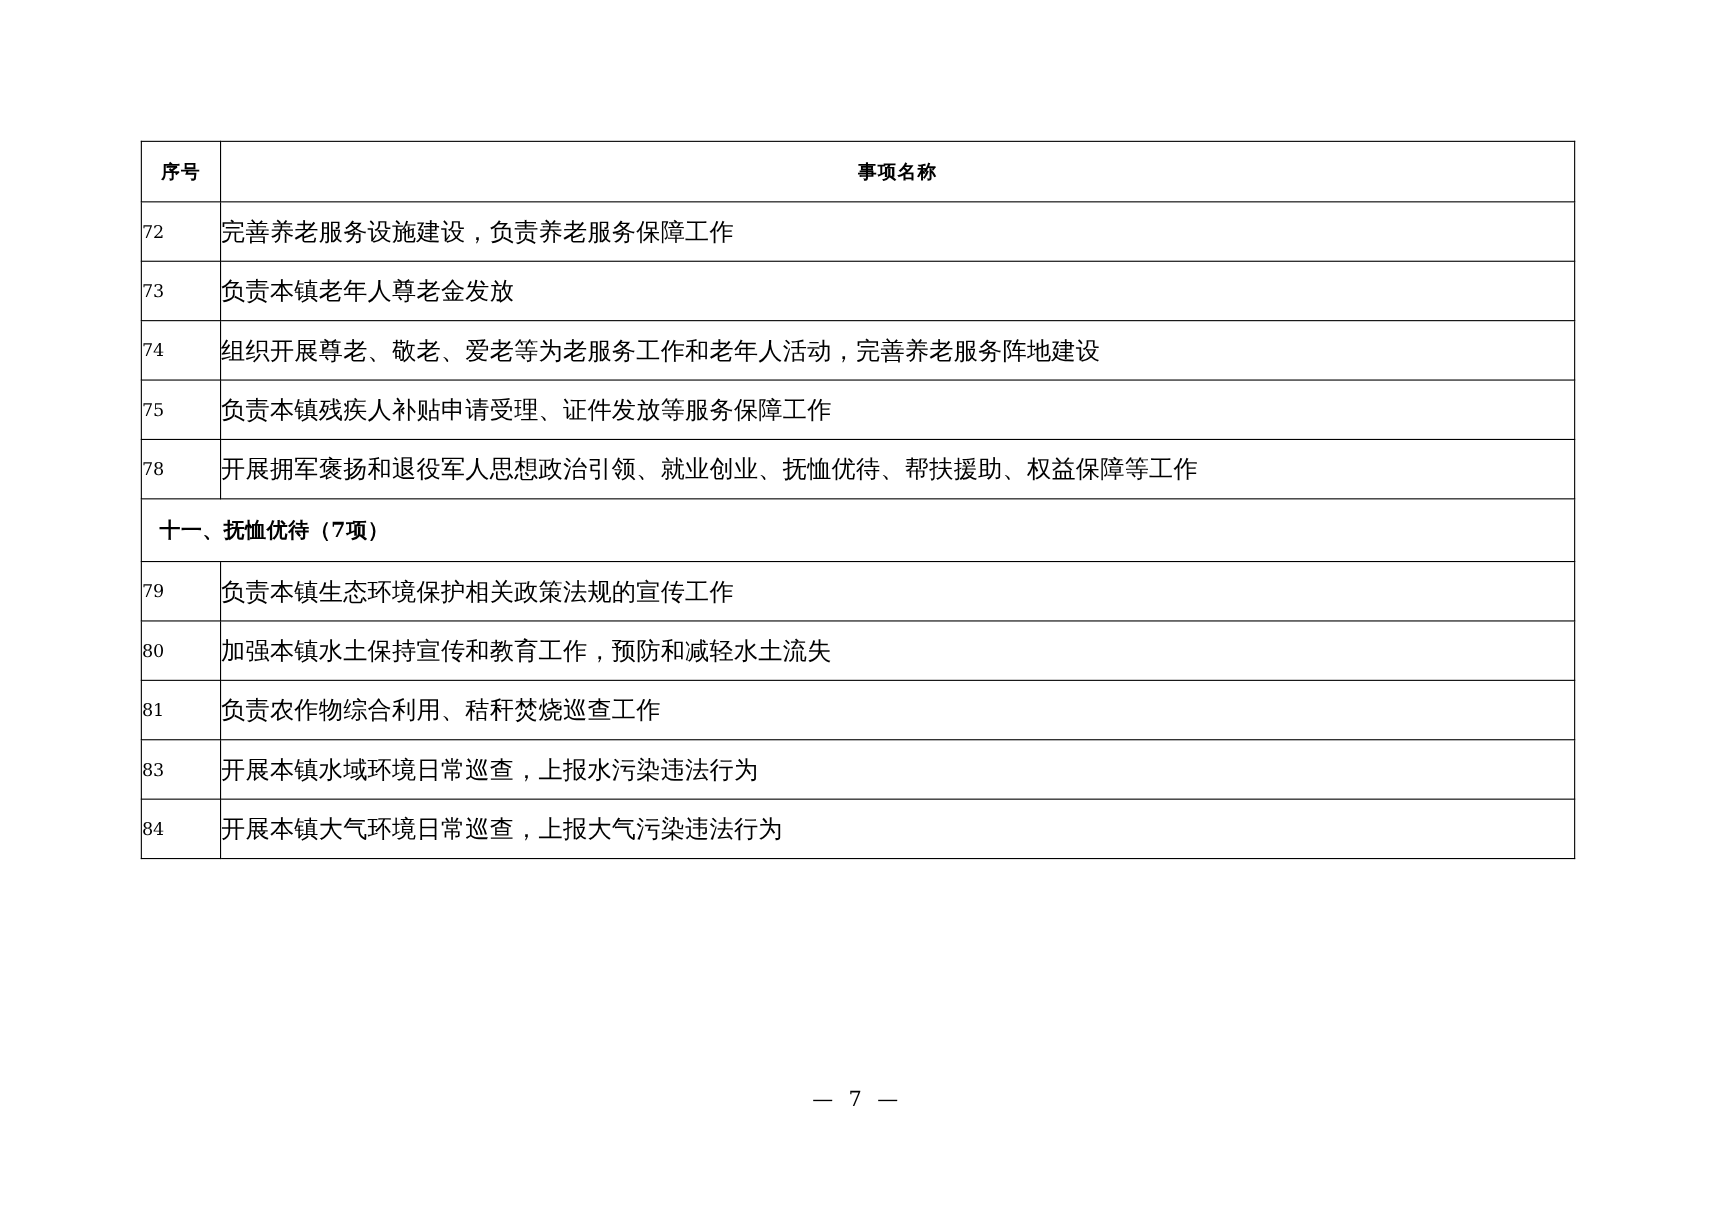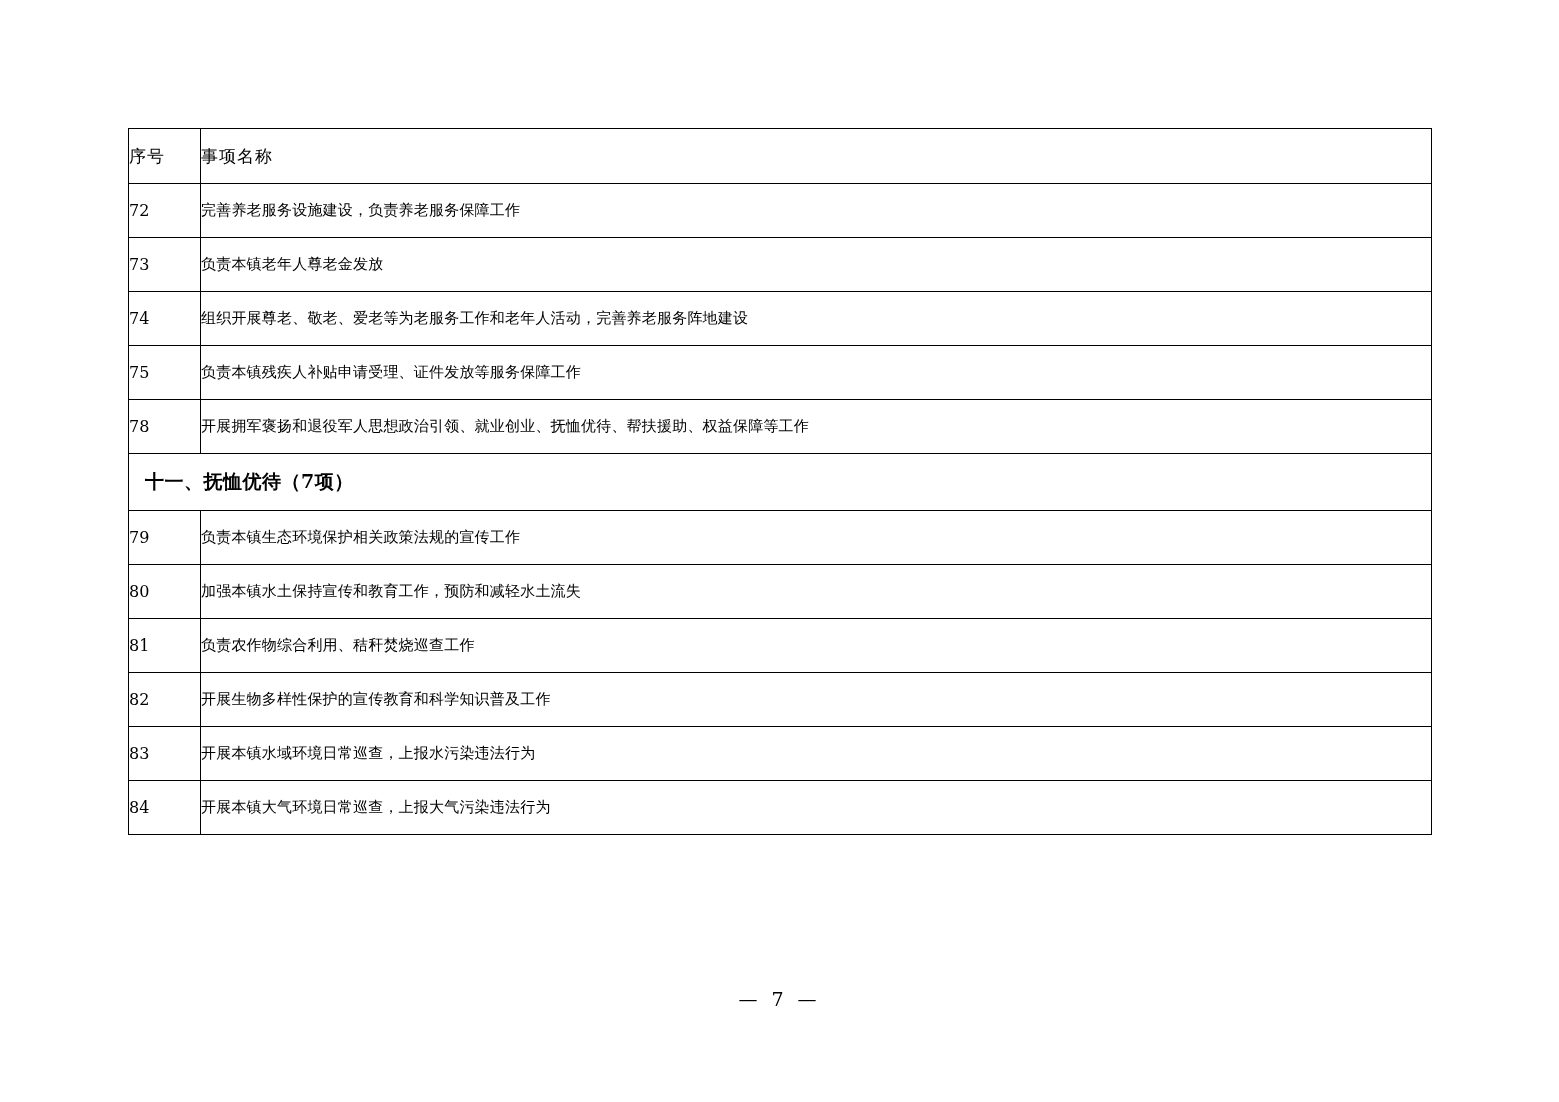--- a/index.html
+++ b/index.html
@@ -30,28 +30,28 @@
   table.doc-table td, table.doc-table th {
     border: 1px solid #000000;
     padding: 0;
     vertical-align: middle;
   }
   .col-no { width: 72px; }
   .col-name { width: 1231px; }
 
   thead th {
     height: 54px;
-    font-weight: normal;
+    font-weight: bold;
     font-size: 17px;
-    text-align: left;
+    text-align: center;
     letter-spacing: 1px;
   }
   tbody td {
     height: 53px;
-    font-size: 15px;
+    font-size: 22px;
   }
   td.no-cell {
     text-align: left;
     font-size: 16px;
   }
   td.name-cell {
     text-align: left;
     padding-left: 14px;
     letter-spacing: 0.2px;
   }
@@ -119,24 +119,20 @@
         </tr>
         <tr>
           <td class="no-cell">80</td>
           <td class="name-cell">加强本镇水土保持宣传和教育工作，预防和减轻水土流失</td>
         </tr>
         <tr>
           <td class="no-cell">81</td>
           <td class="name-cell">负责农作物综合利用、秸秆焚烧巡查工作</td>
         </tr>
         <tr>
-          <td class="no-cell">82</td>
-          <td class="name-cell">开展生物多样性保护的宣传教育和科学知识普及工作</td>
-        </tr>
-        <tr>
           <td class="no-cell">83</td>
           <td class="name-cell">开展本镇水域环境日常巡查，上报水污染违法行为</td>
         </tr>
         <tr>
           <td class="no-cell">84</td>
           <td class="name-cell">开展本镇大气环境日常巡查，上报大气污染违法行为</td>
         </tr>
       </tbody>
   </table>
 

